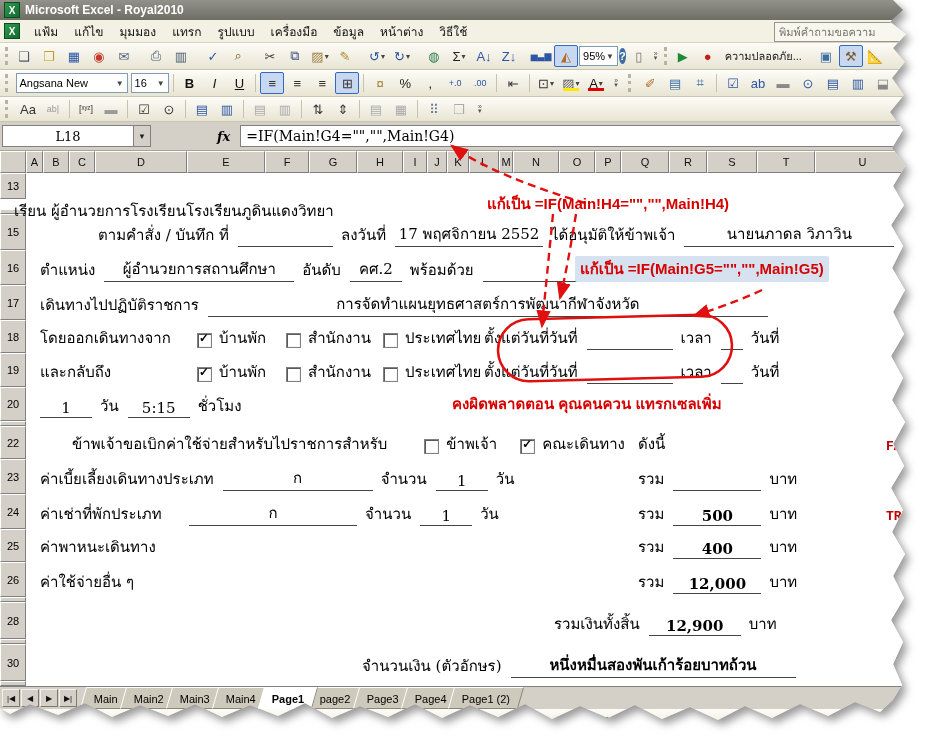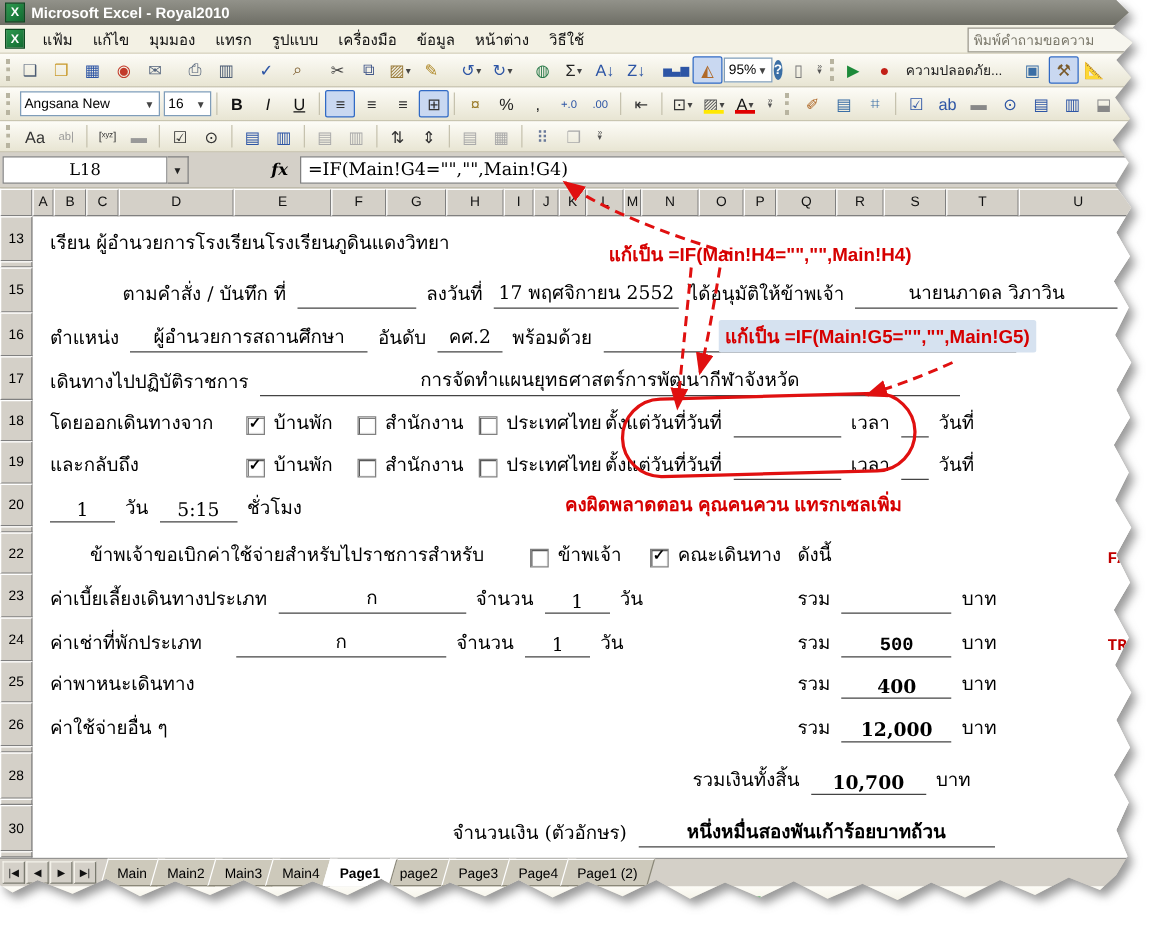--- a/index.html
+++ b/index.html
@@ -410,21 +410,21 @@
             <div class="chcell" style="width: 46px; flex: 0 0 46px;">N</div>
             <div class="chcell" style="width: 36px; flex: 0 0 36px;">O</div>
             <div class="chcell" style="width: 26px; flex: 0 0 26px;">P</div>
             <div class="chcell" style="width: 48px; flex: 0 0 48px;">Q</div>
             <div class="chcell" style="width: 38px; flex: 0 0 38px;">R</div>
             <div class="chcell" style="width: 50px; flex: 0 0 50px;">S</div>
             <div class="chcell" style="width: 58px; flex: 0 0 58px;">T</div>
             <div class="chcell" style="width: 95px; flex: 0 0 95px;">U</div>
           </div>
       <div class="rows" id="rows">
-            <div class="xrow" style="height: 36px;">
+            <div class="xrow" style="height: 36px; flex-direction: column;">
               <div class="rh">13</div>
               <div class="rc">
                 <span class="ct">เรียน   ผู้อำนวยการโรงเรียนโรงเรียนภูดินแดงวิทยา</span>
               </div>
             </div>
             <div class="xrow" style="height: 5px;">
               <div class="rh"></div>
               <div class="rc"></div>
             </div>
             <div class="xrow" style="height: 36px;">
@@ -540,21 +540,21 @@
             <div class="xrow" style="height: 35px;">
               <div class="rh">24</div>
               <div class="rc">
                 <span class="ct" style="width: 140px;">ค่าเช่าที่พักประเภท</span>
                 <span class="uf" style="width: 168px;">ก</span>
                 <span class="ct">จำนวน</span>
                 <span class="uf" style="width: 52px;">1</span>
                 <span class="ct">วัน</span>
                 <span class="rg" style="left: 612px;">
                   <span class="ct">รวม</span>
-                  <span class="uf bold" style="width: 88px; font-family: Liberation Mono, monospace;">500</span>
+                  <span class="uf bold" style="width: 88px;">500</span>
                   <span class="ct">บาท</span>
                 </span>
                 <span class="flag" style="left: 860px;">TRUE</span>
               </div>
             </div>
             <div class="xrow" style="height: 33px;">
               <div class="rh">25</div>
               <div class="rc">
                 <span class="ct">ค่าพาหนะเดินทาง</span>
                 <span class="rg" style="left: 612px;">
@@ -577,21 +577,21 @@
             </div>
             <div class="xrow" style="height: 5px;">
               <div class="rh"></div>
               <div class="rc"></div>
             </div>
             <div class="xrow" style="height: 37px;">
               <div class="rh">28</div>
               <div class="rc">
                 <span class="rg" style="left: 528px;">
                   <span class="ct">รวมเงินทั้งสิ้น</span>
-                  <span class="uf bold" style="width: 92px;">10,700</span>
+                  <span class="uf bold" style="width: 92px;">12,900</span>
                   <span class="ct">บาท</span>
                 </span>
               </div>
             </div>
             <div class="xrow" style="height: 5px;">
               <div class="rh"></div>
               <div class="rc"></div>
             </div>
             <div class="xrow" style="height: 37px;">
               <div class="rh">30</div>

